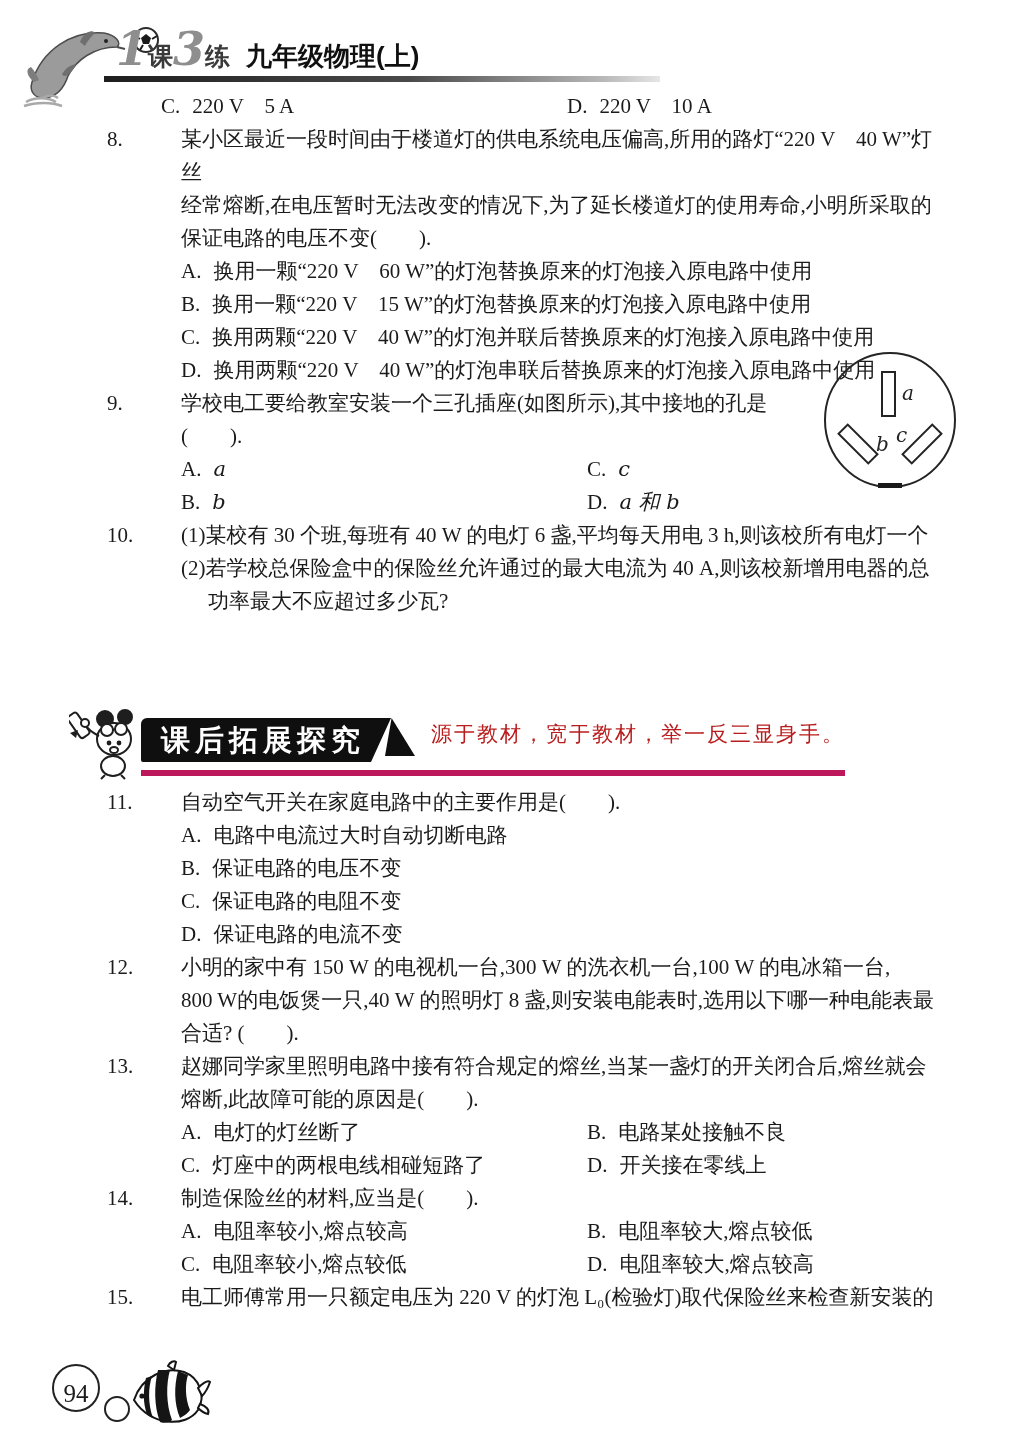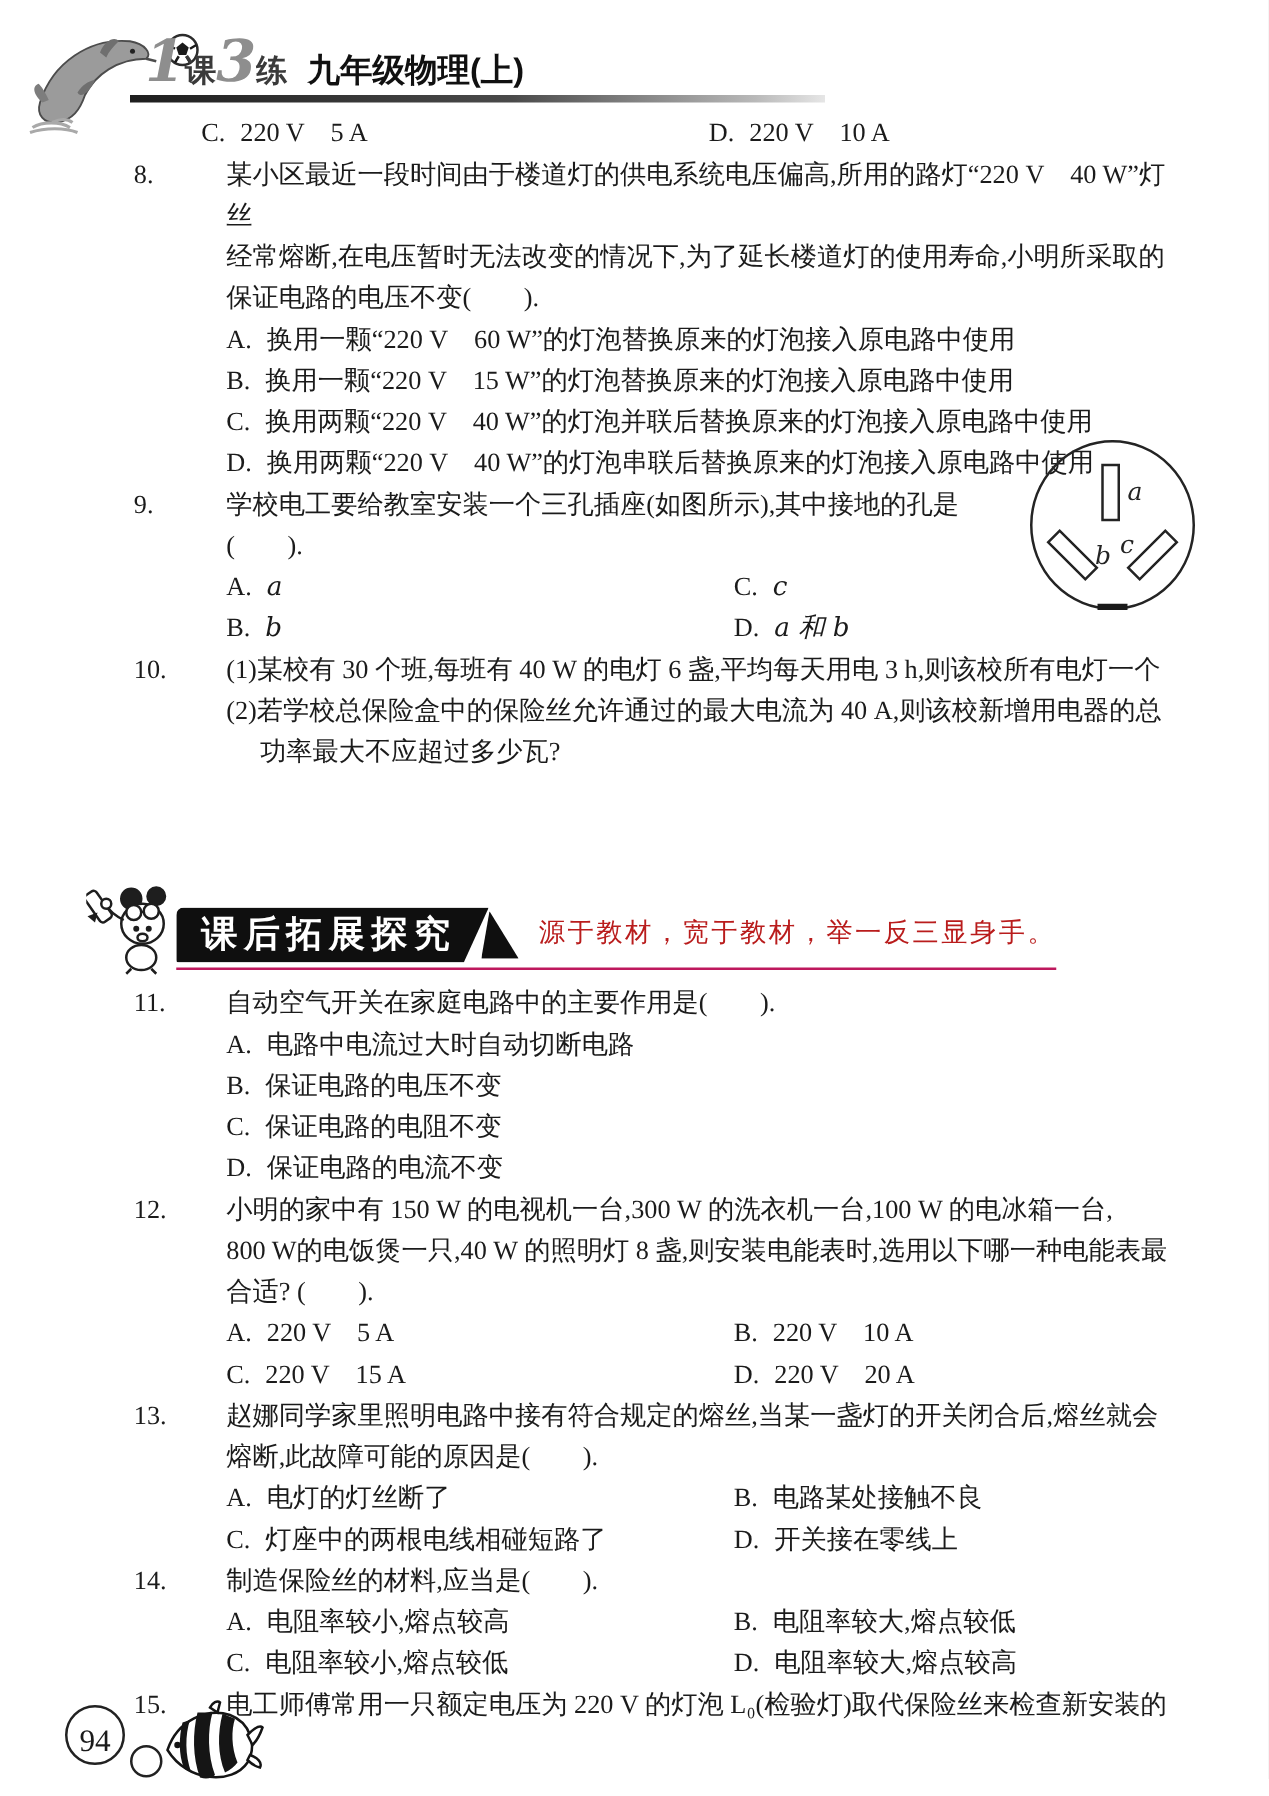--- a/index.html
+++ b/index.html
@@ -23,21 +23,21 @@
   .qnum{position:absolute;left:2px;top:0;}
   .qbody{margin-left:76px;}
   .ol{margin-right:12px;}
   .opt-grid{display:grid;grid-template-columns:406px 1fr;}
   .row-cd{margin-left:56px;}
   .cont-indent{padding-left:27px;}
   .it{font-style:italic;font-family:"DejaVu Serif",serif;}
   
   .banner-row{display:flex;align-items:flex-end;margin-left:-36px;margin-top:88px;height:70px;width:662px;}
   .mouse-svg{width:86px;height:74px;flex:none;margin-right:-14px;position:relative;top:4px;z-index:2;}
-  .banner-wrap{display:flex;align-items:center;border-bottom:2px solid #be185d;flex:1;height:52px;}
+  .banner-wrap{display:flex;align-items:flex-start;border-bottom:6px solid #be185d;flex:1;height:52px;}
   .banner-black{
     background:#0f0f0f;color:#ffffff;height:44px;line-height:44px;
     padding:0 26px 0 20px;font-family:"Liberation Sans",sans-serif;font-weight:bold;
     font-size:29px;letter-spacing:5px;white-space:nowrap;
     border-radius:6px 0 0 2px;
     clip-path:polygon(0 0,100% 0,calc(100% - 20px) 100%,0 100%);
   }
   .banner-accent{width:30px;height:38px;background:#0f0f0f;margin-left:-6px;
     clip-path:polygon(22% 0,100% 100%,0 100%);flex:none;}
   .banner-tagline{font-size:21px;letter-spacing:2px;padding:0 0 4px 16px;white-space:nowrap;color:#b91c1c;}
@@ -167,26 +167,20 @@
         <div><span class="ol">D.</span><span>保证电路的电流不变</span></div>
       </div>
     </div>
 
     <div class="q">
       <span class="qnum">12.</span>
       <div class="qbody">
         <div>小明的家中有 150 W 的电视机一台,300 W 的洗衣机一台,100 W 的电冰箱一台,</div>
         <div>800 W的电饭煲一只,40 W 的照明灯 8 盏,则安装电能表时,选用以下哪一种电能表最</div>
         <div>合适? (　　).</div>
-        <div class="opt-grid">
-          <div><span class="ol">A.</span><span>220 V　5 A</span></div>
-          <div><span class="ol">B.</span><span>220 V　10 A</span></div>
-          <div><span class="ol">C.</span><span>220 V　15 A</span></div>
-          <div><span class="ol">D.</span><span>220 V　20 A</span></div>
-        </div>
       </div>
     </div>
 
     <div class="q">
       <span class="qnum">13.</span>
       <div class="qbody">
         <div>赵娜同学家里照明电路中接有符合规定的熔丝,当某一盏灯的开关闭合后,熔丝就会</div>
         <div>熔断,此故障可能的原因是(　　).</div>
         <div class="opt-grid">
           <div><span class="ol">A.</span><span>电灯的灯丝断了</span></div>

